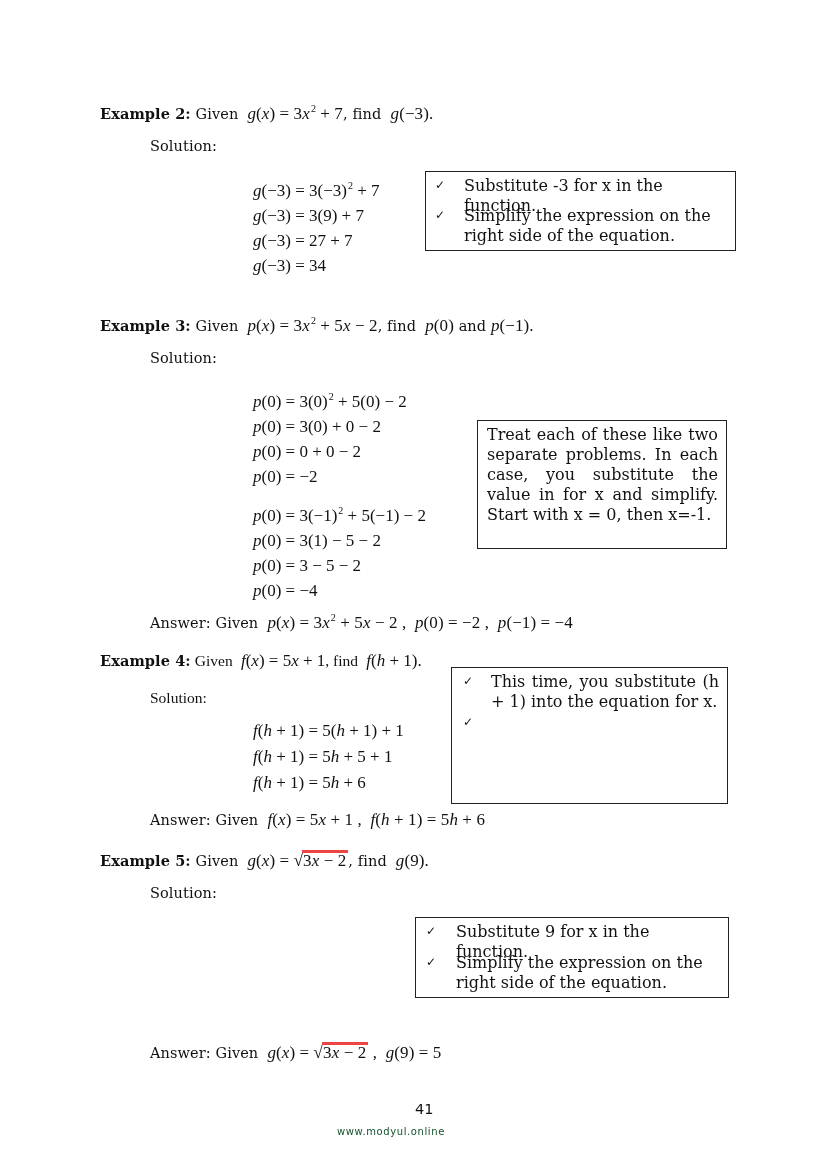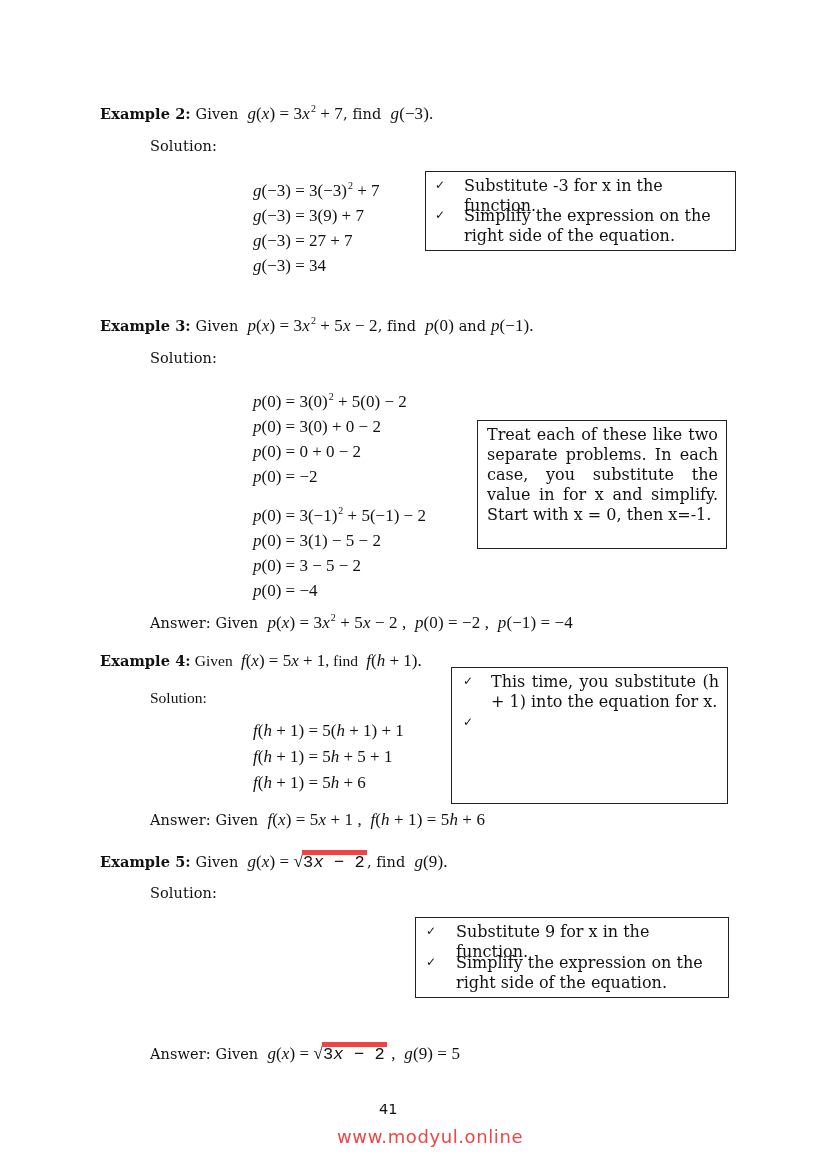--- a/index.html
+++ b/index.html
@@ -4,28 +4,28 @@
 <style>
   html, body { margin:0; padding:0; background:#ffffff; }
   body { width:826px; height:1169px; position:relative; overflow:hidden; color:#111; }
   .page { position:absolute; left:0; top:0; width:714px; height:1169px; background:#fff; }
   .abs { position:absolute; white-space:nowrap; }
   .txt { font-family:"DejaVu Serif", serif; font-size:14.5px; letter-spacing:0.1px; }
   .bold { font-weight:bold; }
   .m { font-family:"Liberation Serif", serif; font-size:17px; }
   .m i { font-style:italic; }
   .sup { font-size:10px; vertical-align:7px; margin-left:1px; }
-  .rad { display:inline-block; border-top:5px solid #ef4444; padding:0 2px 0 1px; line-height:15px; margin-left:-1px;font-family:Liberation Mono, monospace; }
+  .rad { display:inline-block; border-top:3px solid #ef4444; padding:0 2px 0 1px; line-height:15px; margin-left:-1px; }
   .rsign { font-size:17px; }
   .box { position:absolute; border:1px solid #222; box-sizing:border-box; background:#fff; }
   .bl { position:absolute; font-family:"DejaVu Serif", serif; font-size:16px; line-height:20px; }
   .chk { position:absolute; font-family:"DejaVu Sans", sans-serif; font-size:12px; }
   .just { text-align:justify; text-align-last:left; white-space:normal; }
   .pg { font-family:"DejaVu Sans", sans-serif; font-size:14.5px; }
-  .wm { font-family:"DejaVu Sans", sans-serif; font-size:18px; color:#ef4444; letter-spacing:0.6px; }
+  .wm { font-family:"DejaVu Sans", sans-serif; font-size:10px; color:#14532d; letter-spacing:0.6px; }
   .tnr { font-family:"Liberation Serif", serif; font-size:15.5px; line-height:20px; }
 </style>
 </head>
 <body>
 
 <div class="page">
 
   <div class="abs txt" style="left:100px;top:103px;">
     <span class="bold">Example 2:</span>
     <span>Given</span>
@@ -120,16 +120,16 @@
     <div class="bl" style="left:40px;top:4px;width:270px;">Substitute 9 for x in the function.</div>
     <span class="chk" style="left:10px;top:37px;">✓</span>
     <div class="bl" style="left:40px;top:35px;width:262px;white-space:normal;">Simplify the expression on the right side of the equation.</div>
   </div>
 
   <div class="abs txt" style="left:150px;top:1042px;">
     <span>Answer: Given</span>
     <span class="m">&nbsp;<i>g</i>(<i>x</i>) = <span class="rsign">√</span><span class="rad">3<i>x</i> − 2</span> ,&nbsp; <i>g</i>(9) = 5</span>
   </div>
 
-  <div class="abs pg" style="left:379px;top:1101px;">41</div>
+  <div class="abs pg" style="left:415px;top:1101px;">41</div>
   <div class="abs wm" style="left:337px;top:1126px;">www.modyul.online</div>
 
 </div>
 
 </body></html>

